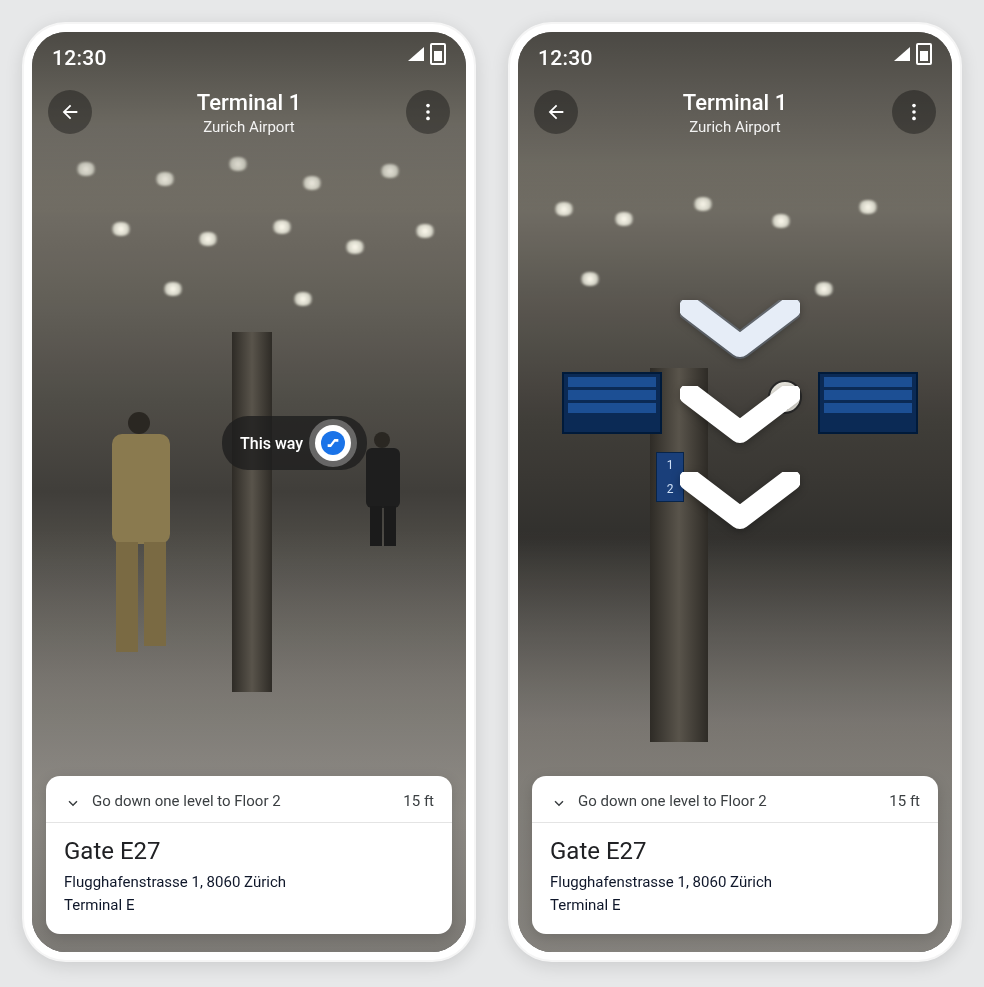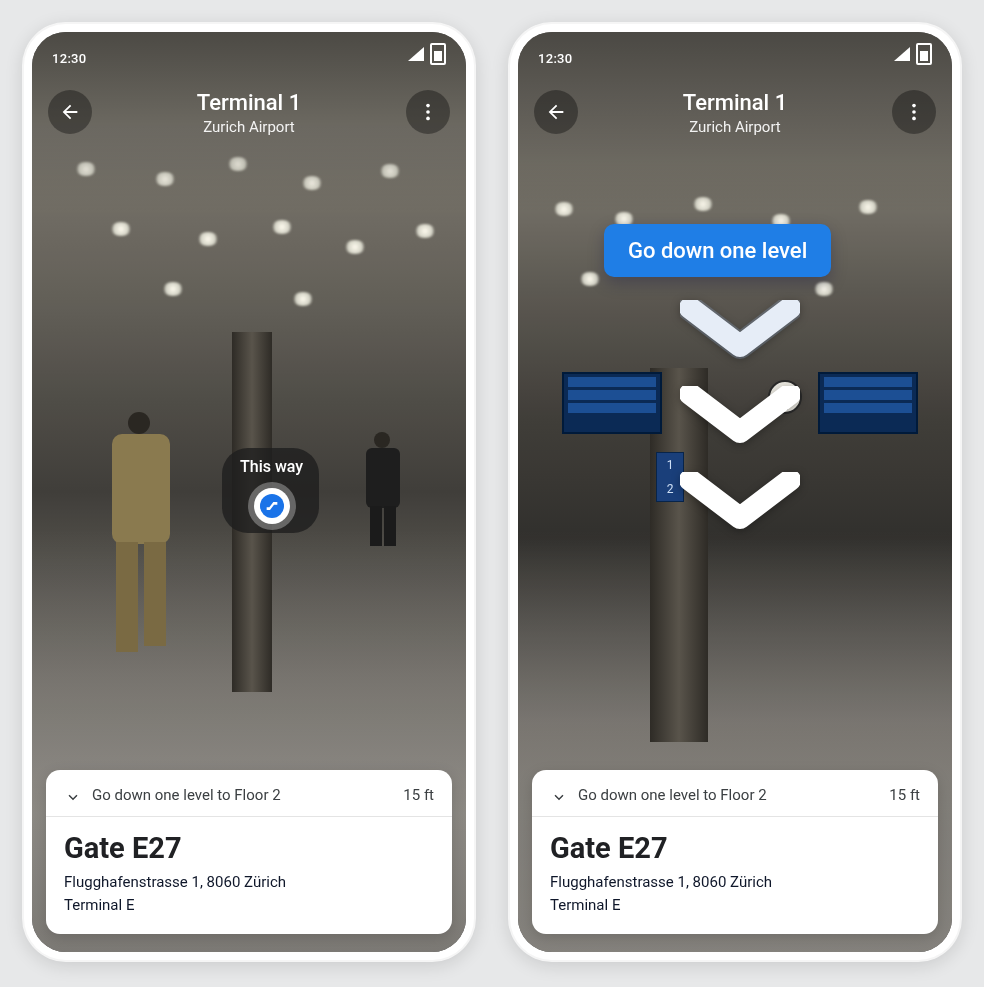--- a/index.html
+++ b/index.html
@@ -24,21 +24,21 @@
   .board .row{height:10px;margin:3px 4px;background:#1c4f94;}
   .clock{position:absolute;width:30px;height:30px;border-radius:50%;background:#eae8e0;border:2px solid #2a2a2a;}
   .clock::before,.clock::after{content:"";position:absolute;left:50%;top:50%;background:#222;transform-origin:left center;}
   .clock::before{width:9px;height:2px;transform:rotate(-30deg);}
   .clock::after{width:12px;height:2px;transform:rotate(80deg);}
   .person{position:absolute;}
   .person .head{width:22px;height:22px;border-radius:50%;background:#2a2722;position:absolute;}
   .person .body{position:absolute;background:#3a362e;}
   
   .statusbar{position:absolute;top:0;left:0;right:0;height:44px;display:flex;align-items:center;justify-content:space-between;padding:0 20px;color:#fff;z-index:40;}
-  .status-time{font-size:13px;font-weight:500;letter-spacing:0.3px;margin-top:8px;}
+  .status-time{font-size:21px;font-weight:500;letter-spacing:0.3px;margin-top:8px;}
   .status-icons{display:flex;align-items:center;gap:6px;}
   .sig{width:0;height:0;border-style:solid;border-width:0 0 14px 16px;border-color:transparent transparent #fff transparent;}
   .batt{width:12px;height:18px;border:2px solid #fff;border-radius:2px;position:relative;}
   .batt::after{content:"";position:absolute;left:2px;right:2px;bottom:2px;height:55%;background:#fff;}
   
   .header{position:absolute;top:48px;left:0;right:0;display:flex;align-items:flex-start;padding:10px 16px;z-index:40;}
   .icon-btn{width:44px;height:44px;border-radius:50%;background:rgba(0,0,0,0.35);display:flex;align-items:center;justify-content:center;flex:0 0 44px;}
   .icon-btn svg{width:22px;height:22px;}
   .header-center{flex:1;text-align:center;color:#fff;}
   .header-title{font-size:22px;font-weight:500;line-height:1.2;}
@@ -51,21 +51,21 @@
   .chevrons{position:absolute;z-index:29;}
   .chev{width:120px;height:64px;position:relative;margin-bottom:22px;}
   .chev svg{width:100%;height:100%;filter:drop-shadow(0 2px 4px rgba(0,0,0,0.3));}
   
   .card{position:absolute;left:14px;right:14px;bottom:18px;background:#fff;border-radius:14px;box-shadow:0 4px 14px rgba(0,0,0,0.15);padding:16px 18px 18px 18px;z-index:50;}
   .card-top{display:flex;align-items:center;gap:10px;font-size:15px;color:#3c4043;}
   .card-top .it{flex:1;}
   .card-top .dist{color:#3c4043;font-weight:400;}
   .card-top svg{width:18px;height:18px;flex:0 0 18px;}
   .card-divider{height:1px;background:#e4e4e4;margin:12px -18px 14px -18px;}
-  .dest-title{font-size:29px;color:#202124;font-weight:700;margin-bottom:6px;}
+  .dest-title{font-size:24px;color:#202124;font-weight:400;margin-bottom:6px;}
   .dest-line{font-size:15px;color:#0f172a;line-height:1.5;}
   .shade-top{position:absolute;top:0;left:0;right:0;height:180px;background:linear-gradient(to bottom,rgba(0,0,0,0.45),rgba(0,0,0,0));z-index:20;}
 </style>
 </head>
 <body>
 
 <div class="stage">
 
   <div class="phone left">
     <div class="screen">
@@ -122,21 +122,21 @@
         </div>
         <div class="icon-btn">
           <svg viewBox="0 0 24 24">
               <circle cx="12" cy="5" r="2" fill="#fff"></circle>
               <circle cx="12" cy="12" r="2" fill="#fff"></circle>
               <circle cx="12" cy="19" r="2" fill="#fff"></circle>
             </svg>
         </div>
       </div>
 
-      <div class="ar-pill" style="left:190px;top:416px;flex-direction:column;">
+      <div class="ar-pill" style="left:190px;top:384px;">
         <span>This way</span>
         <span class="circ">
           <span class="inner">
             <svg viewBox="0 0 24 24" width="16" height="16">
                 <path d="M4 18h5l6-8h5V6h-6l-6 8H4z" fill="#fff"></path>
               </svg>
           </span>
         </span>
       </div>
 
@@ -206,23 +206,20 @@
         </div>
         <div class="icon-btn">
           <svg viewBox="0 0 24 24">
               <circle cx="12" cy="5" r="2" fill="#fff"></circle>
               <circle cx="12" cy="12" r="2" fill="#fff"></circle>
               <circle cx="12" cy="19" r="2" fill="#fff"></circle>
             </svg>
         </div>
       </div>
 
-      <div class="ar-banner" style="left:86px;top:192px;">
-        <span>Go down one level</span>
-      </div>
 
       <div class="chevrons" style="left:162px;top:268px;">
         <div class="chev">
           <svg viewBox="0 0 120 64">
               <path d="M10 8 L60 46 L110 8" stroke="#fff" stroke-width="22" fill="none" stroke-linecap="round" stroke-linejoin="round"></path>
               <path d="M10 8 L60 46 L110 8" stroke="#9db8e0" stroke-width="26" fill="none" stroke-linecap="round" stroke-linejoin="round" opacity="0.25"></path>
             </svg>
         </div>
         <div class="chev">
           <svg viewBox="0 0 120 64">

